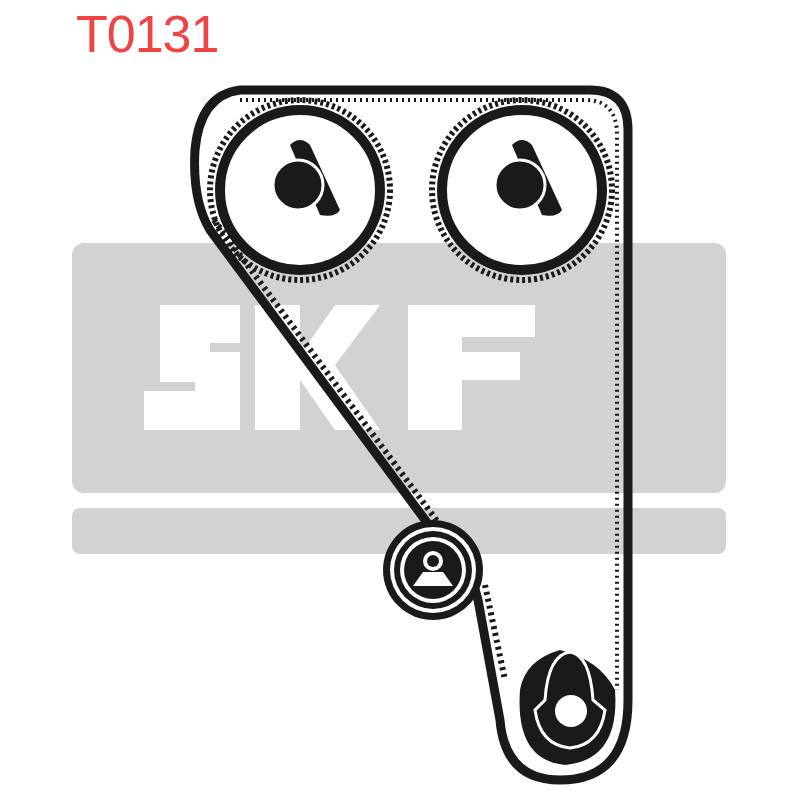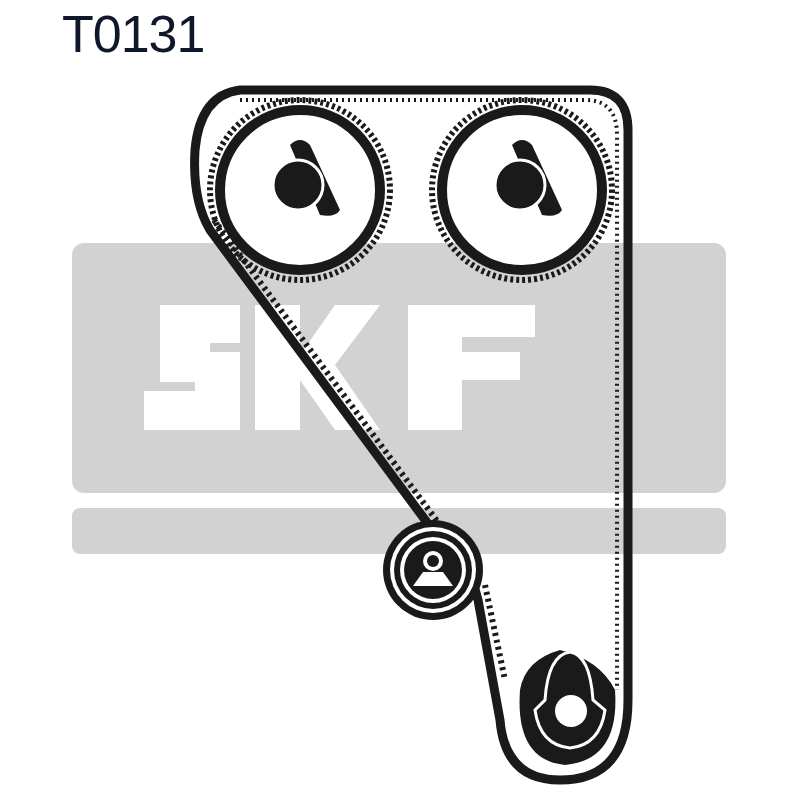--- a/index.html
+++ b/index.html
@@ -1,20 +1,20 @@
 <!DOCTYPE html>
 <html><head>
 <meta charset="utf-8">
 <style>
   html, body { margin: 0; padding: 0; background: #ffffff; }
   body { width: 800px; height: 800px; position: relative; overflow: hidden; }
   .title {
-    position: absolute; left: 62px; top: 2px;
+    position: absolute; left: 76px; top: 2px;
     font-family: "Liberation Sans", sans-serif;
-    font-size: 52px; color: #0f172a; letter-spacing: -1px;
+    font-size: 52px; color: #ef4444; letter-spacing: -1px;
     line-height: 64px;
   }
   svg.diagram { position: absolute; left: 0; top: 0; }
 </style>
 </head>
 <body>
 
 <div class="title">T0131</div>
 
 <svg class="diagram" width="800" height="800" viewBox="0 0 800 800">

